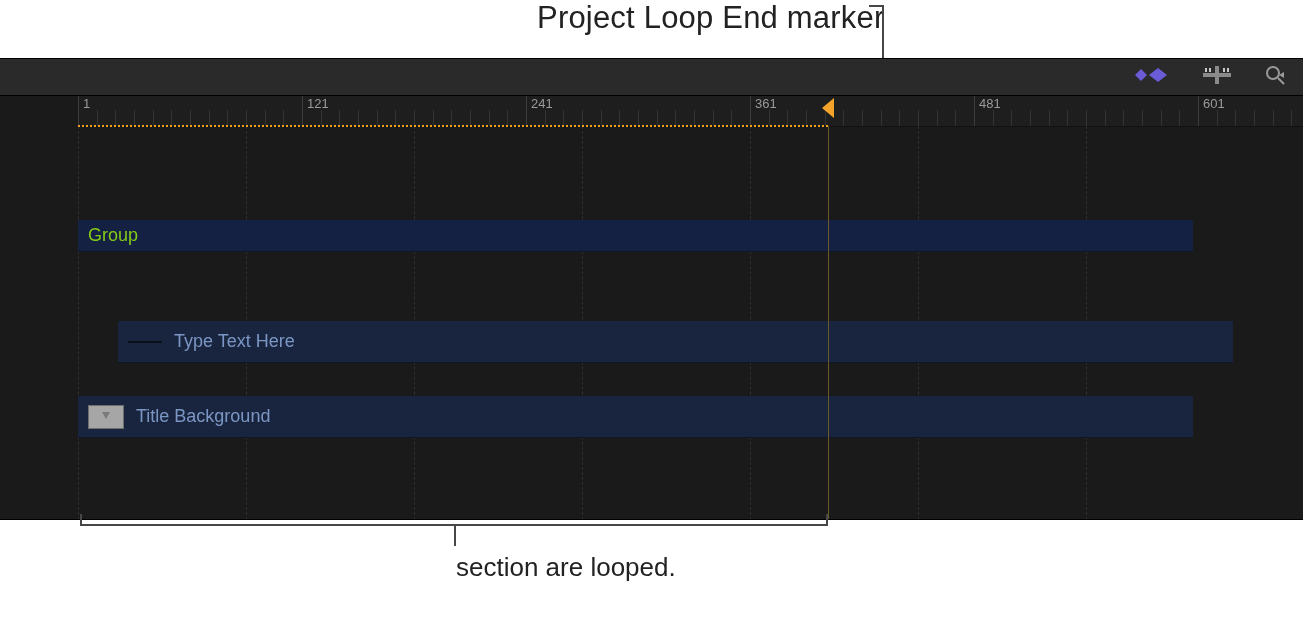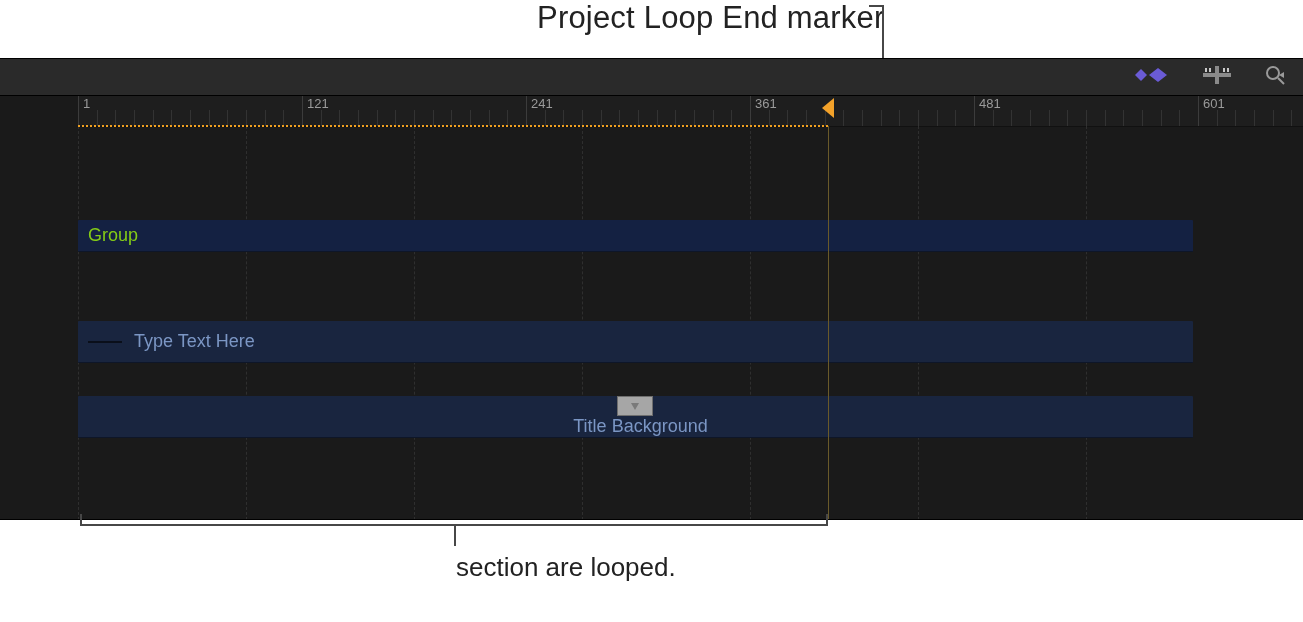--- a/index.html
+++ b/index.html
@@ -18,22 +18,22 @@
   .ruler-label{position:absolute;top:0px;font-size:13px;padding-left:3px;}
   .dotted-range{position:absolute;left:78px;width:750px;top:29px;height:0;border-top:2px dotted #f0a020;z-index:4;}
   .loop-marker{position:absolute;left:820px;top:0px;z-index:6;}
   .loop-marker svg{display:block;}
   .tracks{position:absolute;top:30px;left:0;right:0;bottom:0;}
   .vgrid{position:absolute;top:0;width:0;height:100%;border-left:1px dashed #2f2f2f;}
   .playhead{position:absolute;top:0;width:1px;height:100%;background:#6a5a2a;z-index:3;}
   .track-row{position:absolute;left:78px;width:1115px;background:#19253f;border-radius:1px;color:#7b96c4;font-size:18px;display:flex;align-items:center;padding-left:10px;box-sizing:border-box;border-bottom:1px solid #0e1628;}
   .group-header{top:88px;height:32px;background:#142142;color:#84cc16;font-size:18px;margin-top:6px;}
   .group-body{top:120px;height:44px;background:#182541;}
-  .track-a{top:195px;height:42px;}
-  .track-b{top:270px;height:42px;flex-direction:column;}
+  .track-a{top:195px;height:42px;margin-left:40px;}
+  .track-b{top:270px;height:42px;}
   .thumb-line{display:inline-block;width:34px;height:2px;background:#0a0f1a;margin-right:12px;}
   .thumb-box{display:inline-block;width:34px;height:22px;background:#a6a6a6;margin-right:12px;border:1px solid #6e6e6e;position:relative;}
   .thumb-box::after{content:"";position:absolute;left:13px;top:6px;width:0;height:0;border-left:4px solid transparent;border-right:4px solid transparent;border-top:7px solid #7a7a7a;}
   
   .bracket{position:absolute;top:524px;left:80px;width:748px;height:18px;}
   .bracket .h{position:absolute;top:0;left:0;right:0;height:2px;background:#474747;}
   .bracket .l{position:absolute;top:-10px;left:0;width:2px;height:12px;background:#474747;}
   .bracket .r{position:absolute;top:-10px;right:0;width:2px;height:12px;background:#474747;}
   .bracket .d{position:absolute;top:0;left:50%;width:2px;height:22px;background:#474747;}
   .callout-bottom{position:absolute;top:550px;left:456px;font-size:26px;color:#222;line-height:34px;}

